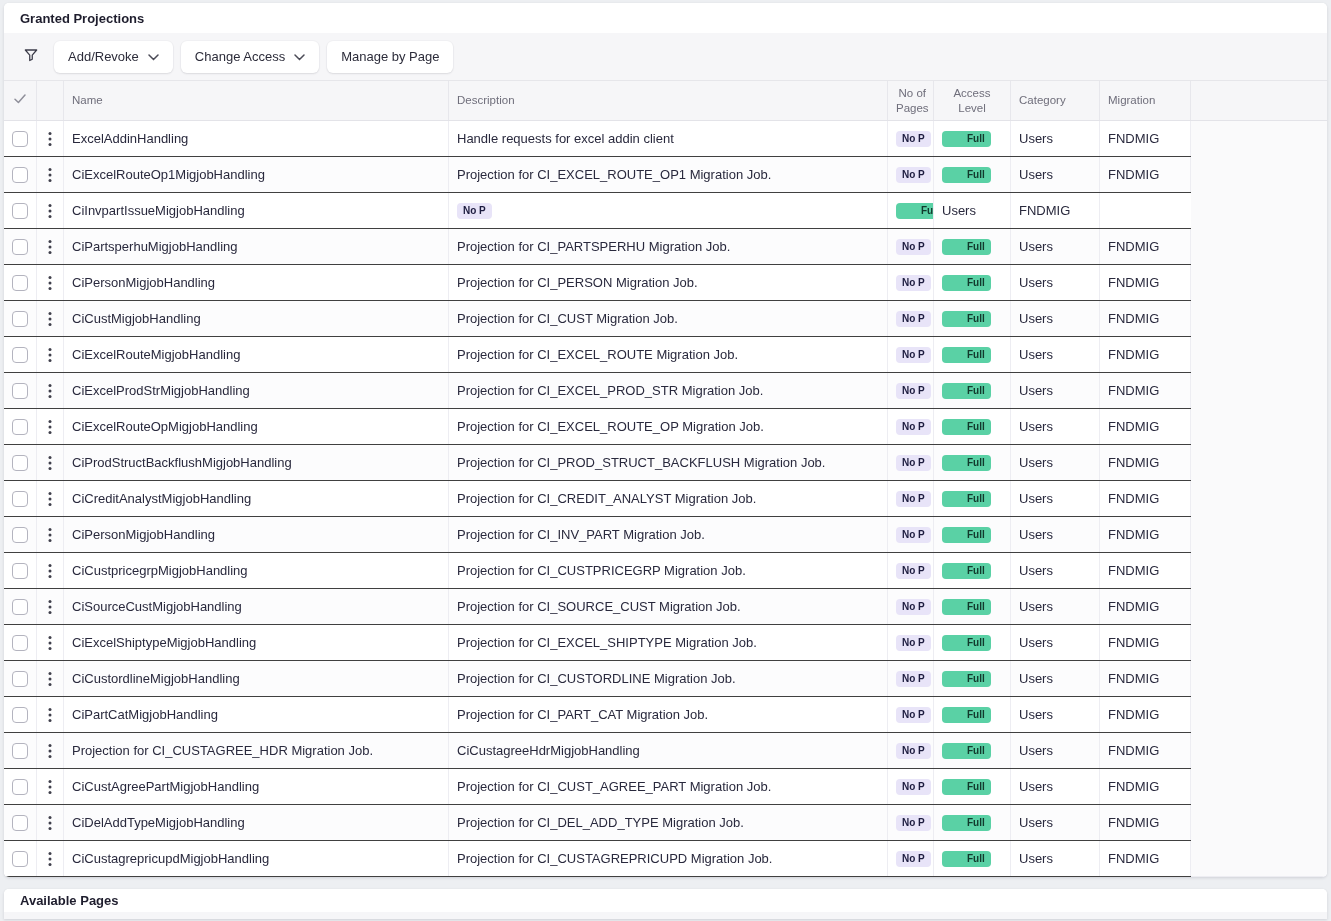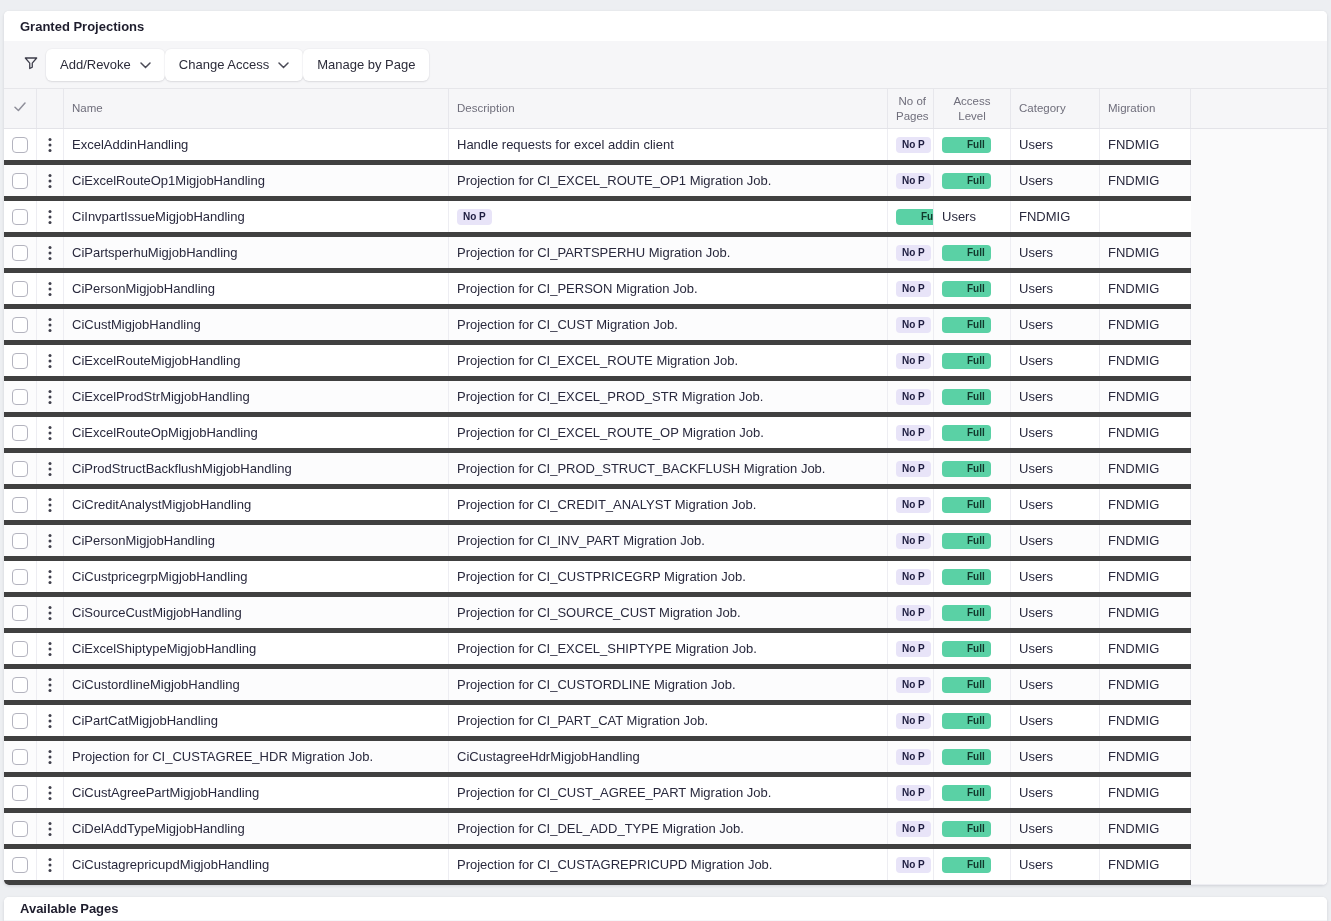--- a/index.html
+++ b/index.html
@@ -5,41 +5,41 @@
   * { box-sizing: border-box; margin: 0; padding: 0; }
   html, body { width: 1331px; height: 921px; overflow: hidden; }
   body {
     background: #edeff2;
     font-family: "Liberation Sans", "DejaVu Sans", sans-serif;
     color: #29293d;
     padding-top: 3px;
   }
   .card {
     background: #fff;
-    margin: 8px 4px;
+    margin: 0 4px;
     border-radius: 5px;
     box-shadow: 0 1px 3px rgba(25,25,50,.14);
     overflow: hidden;
   }
   .title-bar {
     height: 30px;
     display: flex;
     align-items: center;
     padding: 0 16px;
     font-size: 13px;
     font-weight: 700;
     color: #1e1d2d;
     background: #fff;
   }
   .toolbar {
     background: var(--toolbar-bg, #f6f6f8);
     height: 47px;
     display: flex;
     align-items: center;
-    gap: 0;
+    gap: 8px;
     padding: 0 12px;
   }
   .icon-btn {
     width: 30px; height: 30px;
     display: flex; align-items: center; justify-content: center;
     background: transparent; border: none; cursor: pointer; border-radius: 4px;
   }
   .btn {
     background: #fff;
     border: none;
@@ -67,21 +67,21 @@
     font-size: 11.5px;
     color: var(--header-text, #6f6e7b);
     border-right: 1px solid #e7e7ec;
     line-height: 1.3;
   }
   .hc.center { justify-content: center; }
   .tbody-wrap { display: flex; background: #fff; }
   .tbody-filler { flex: 1; background: #fafafb; border-bottom: 1px solid #ededf2; }
   .tr {
     height: 36px;
-    border-bottom: 5px solid #404040;
+    border-bottom: 1px solid #404040;
     background: #fff;
   }
   .tr:nth-child(even) { background: #fcfcfd; }
   .tc {
     display: flex; align-items: center;
     padding: 0 8px;
     font-size: 13px;
     color: #29293d;
     border-right: 1px solid #ededf2;
     white-space: nowrap; overflow: hidden;

